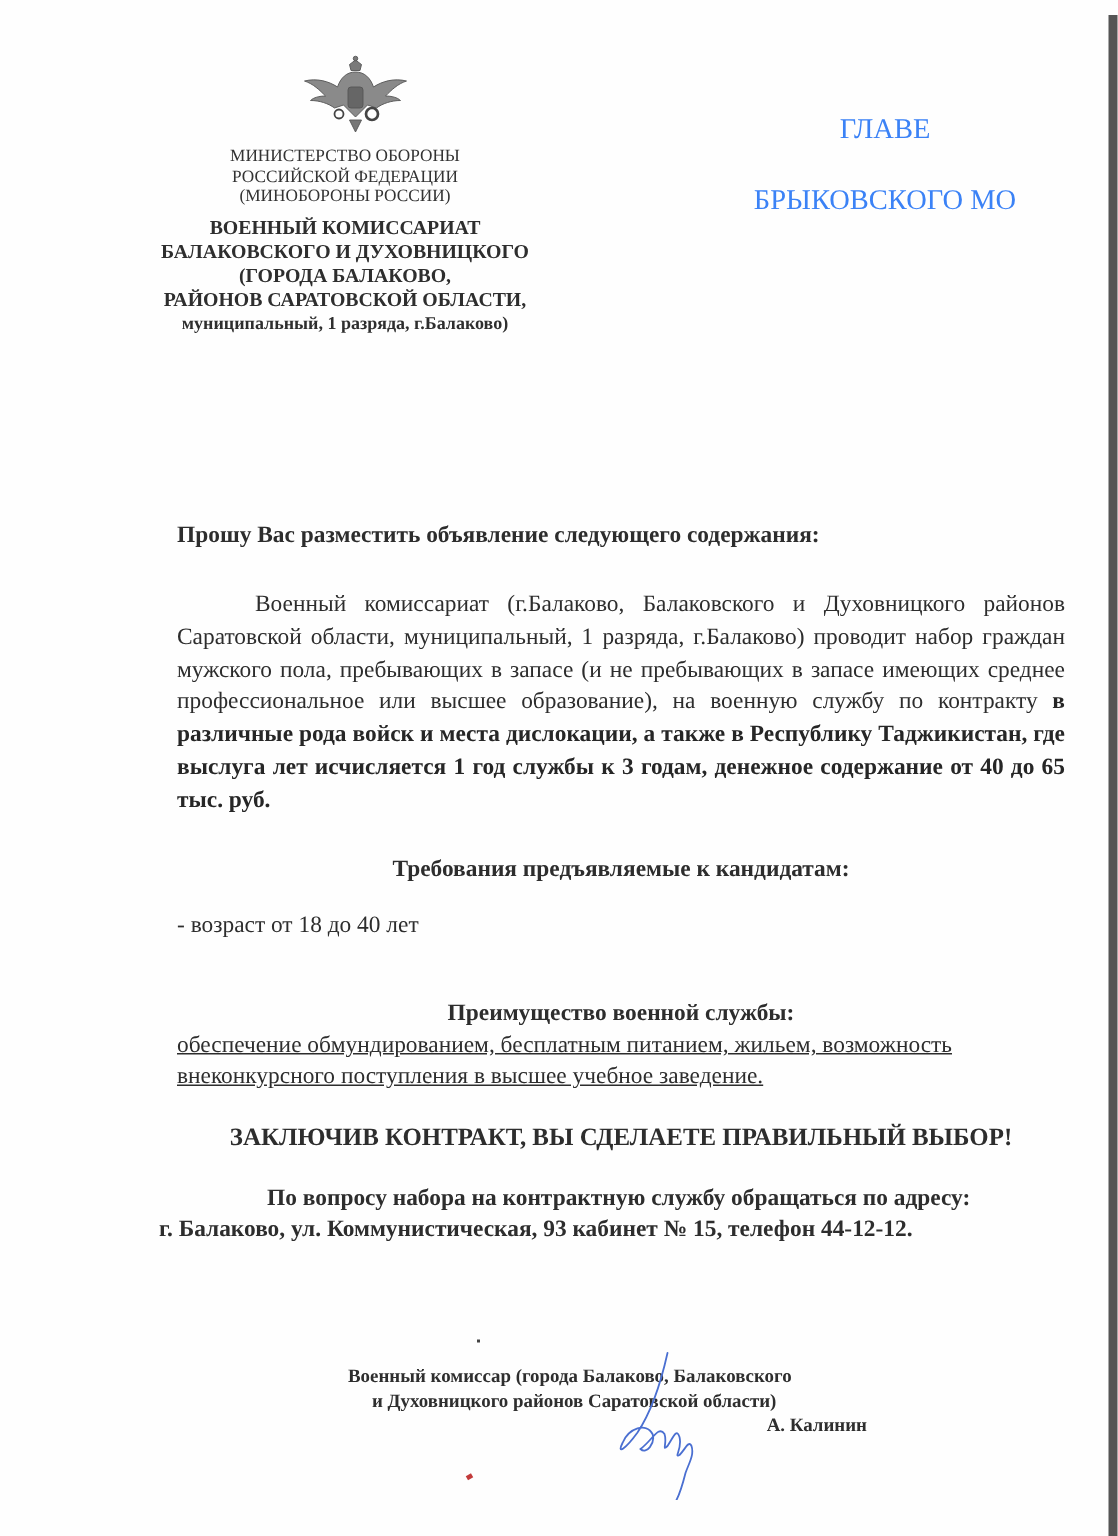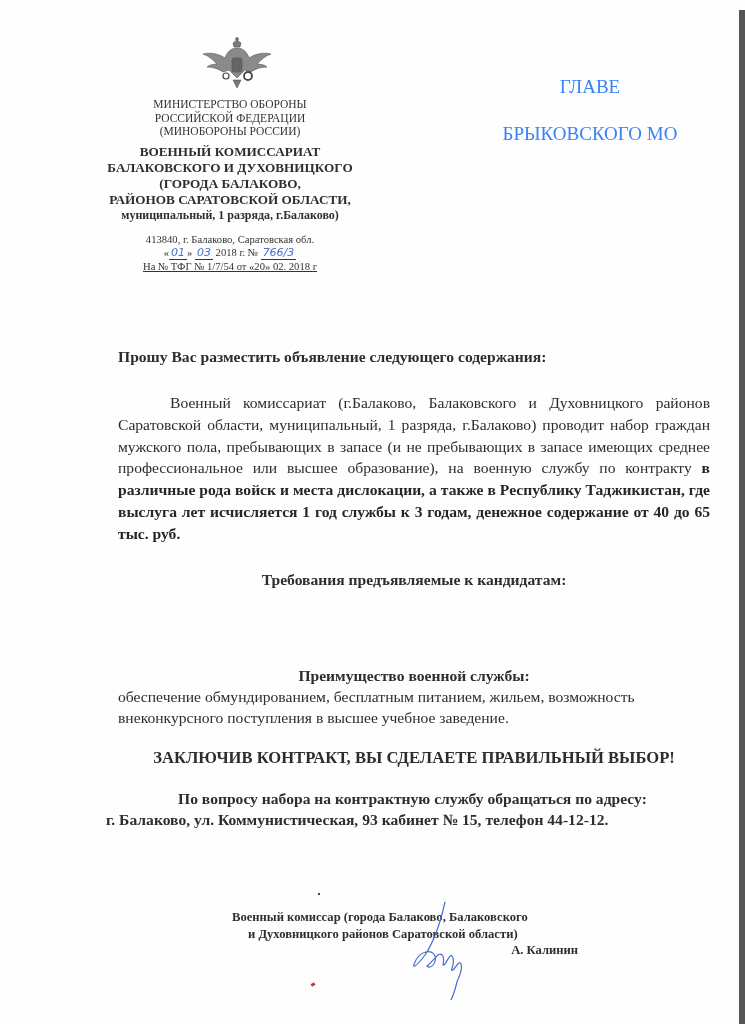--- a/index.html
+++ b/index.html
@@ -25,21 +25,21 @@
                  font-size: 19px; font-weight: normal; color: #3b82f6; line-height: 2.45; }
 
     .body-text { position: absolute; left: 118px; width: 592px; font-size: 15.6px; line-height: 1.4; color: #2d2d2d; }
     .request { top: 346px; font-weight: bold; left: 118px; }
     .para { top: 392px; text-align: justify; text-indent: 52px; }
     .para b { font-weight: bold; color: #262626; }
     .req-title { top: 569px; left: 118px; width: 592px; text-align: center; font-weight: bold; }
     .req-list { top: 607px; }
     .req-list div { line-height: 1.33; }
     .adv-title { top: 666px; text-align: center; font-weight: bold; line-height: 1.3; }
-    .adv-text { top: 686px; line-height: 1.36; }
+    .adv-text { top: 686px; line-height: 1.36; text-decoration: underline; }
     .slogan { top: 746px; text-align: center; font-weight: bold; font-size: 16.6px; left: 118px; }
     .contact { top: 788px; left: 106px; width: 600px; line-height: 1.35; font-weight: bold; }
     .contact .l1 { padding-left: 72px; }
 
     .signature { position: absolute; left: 228px; top: 909px; width: 350px; font-size: 12.6px;
                  font-weight: bold; line-height: 1.33; color: #2e2e2e; }
     .signature .l1 { text-align: left; padding-left: 4px; }
     .signature .l2 { text-align: left; padding-left: 20px; }
     .signature .l3 { text-align: right; }
     .sig-scribble { position: absolute; left: 405px; top: 900px; width: 70px; height: 100px; }
@@ -71,38 +71,34 @@
   </div>
 
   <div class="hdr-left komissariat">
     <div>ВОЕННЫЙ КОМИССАРИАТ</div>
     <div>БАЛАКОВСКОГО И ДУХОВНИЦКОГО</div>
     <div>(ГОРОДА  БАЛАКОВО,</div>
     <div>РАЙОНОВ САРАТОВСКОЙ ОБЛАСТИ,</div>
     <div class="sub">муниципальный, 1 разряда, г.Балаково)</div>
   </div>
 
-  <div class="addr">
-    <span class="date-line">413840,  г. Балаково, Саратовская обл.</span>
-    <span class="date-line">«<span class="hw">01</span>» <span class="hw">03</span> <span>2018 г.  №</span> <span class="hw">766/3</span></span>
-    <span class="ref">На №  ТФГ № 1/7/54 от «20»  02. 2018 г</span>
-  </div>
 
   <div class="recipient">
     <div>ГЛАВЕ</div>
     <div>БРЫКОВСКОГО  МО</div>
   </div>
 
   <div class="body-text request">Прошу Вас разместить объявление следующего содержания:</div>
 
   <div class="body-text para"><span>Военный комиссариат (г.Балаково, Балаковского и Духовницкого районов Саратовской области, муниципальный, 1 разряда, г.Балаково) проводит набор граждан мужского пола, пребывающих в запасе (и не пребывающих в запасе имеющих среднее профессиональное или высшее образование), на военную службу по контракту </span><b>в различные рода войск и места дислокации, а также в Республику Таджикистан, где выслуга лет исчисляется 1 год службы к 3 годам, денежное содержание от 40 до 65 тыс. руб.</b></div>
 
   <div class="body-text req-title">Требования предъявляемые к кандидатам:</div>
 
   <div class="body-text req-list">
+    <div>- возраст от 18 до 40 лет</div>
   </div>
 
   <div class="body-text adv-title">Преимущество военной службы:</div>
   <div class="body-text adv-text">обеспечение обмундированием, бесплатным питанием, жильем, возможность внеконкурсного поступления в высшее учебное заведение.</div>
 
   <div class="body-text slogan">ЗАКЛЮЧИВ КОНТРАКТ, ВЫ СДЕЛАЕТЕ ПРАВИЛЬНЫЙ ВЫБОР!</div>
 
   <div class="body-text contact">
     <div class="l1">По вопросу набора на контрактную службу обращаться по адресу:</div>
     <div>г. Балаково, ул. Коммунистическая, 93   кабинет № 15, телефон 44-12-12.</div>

